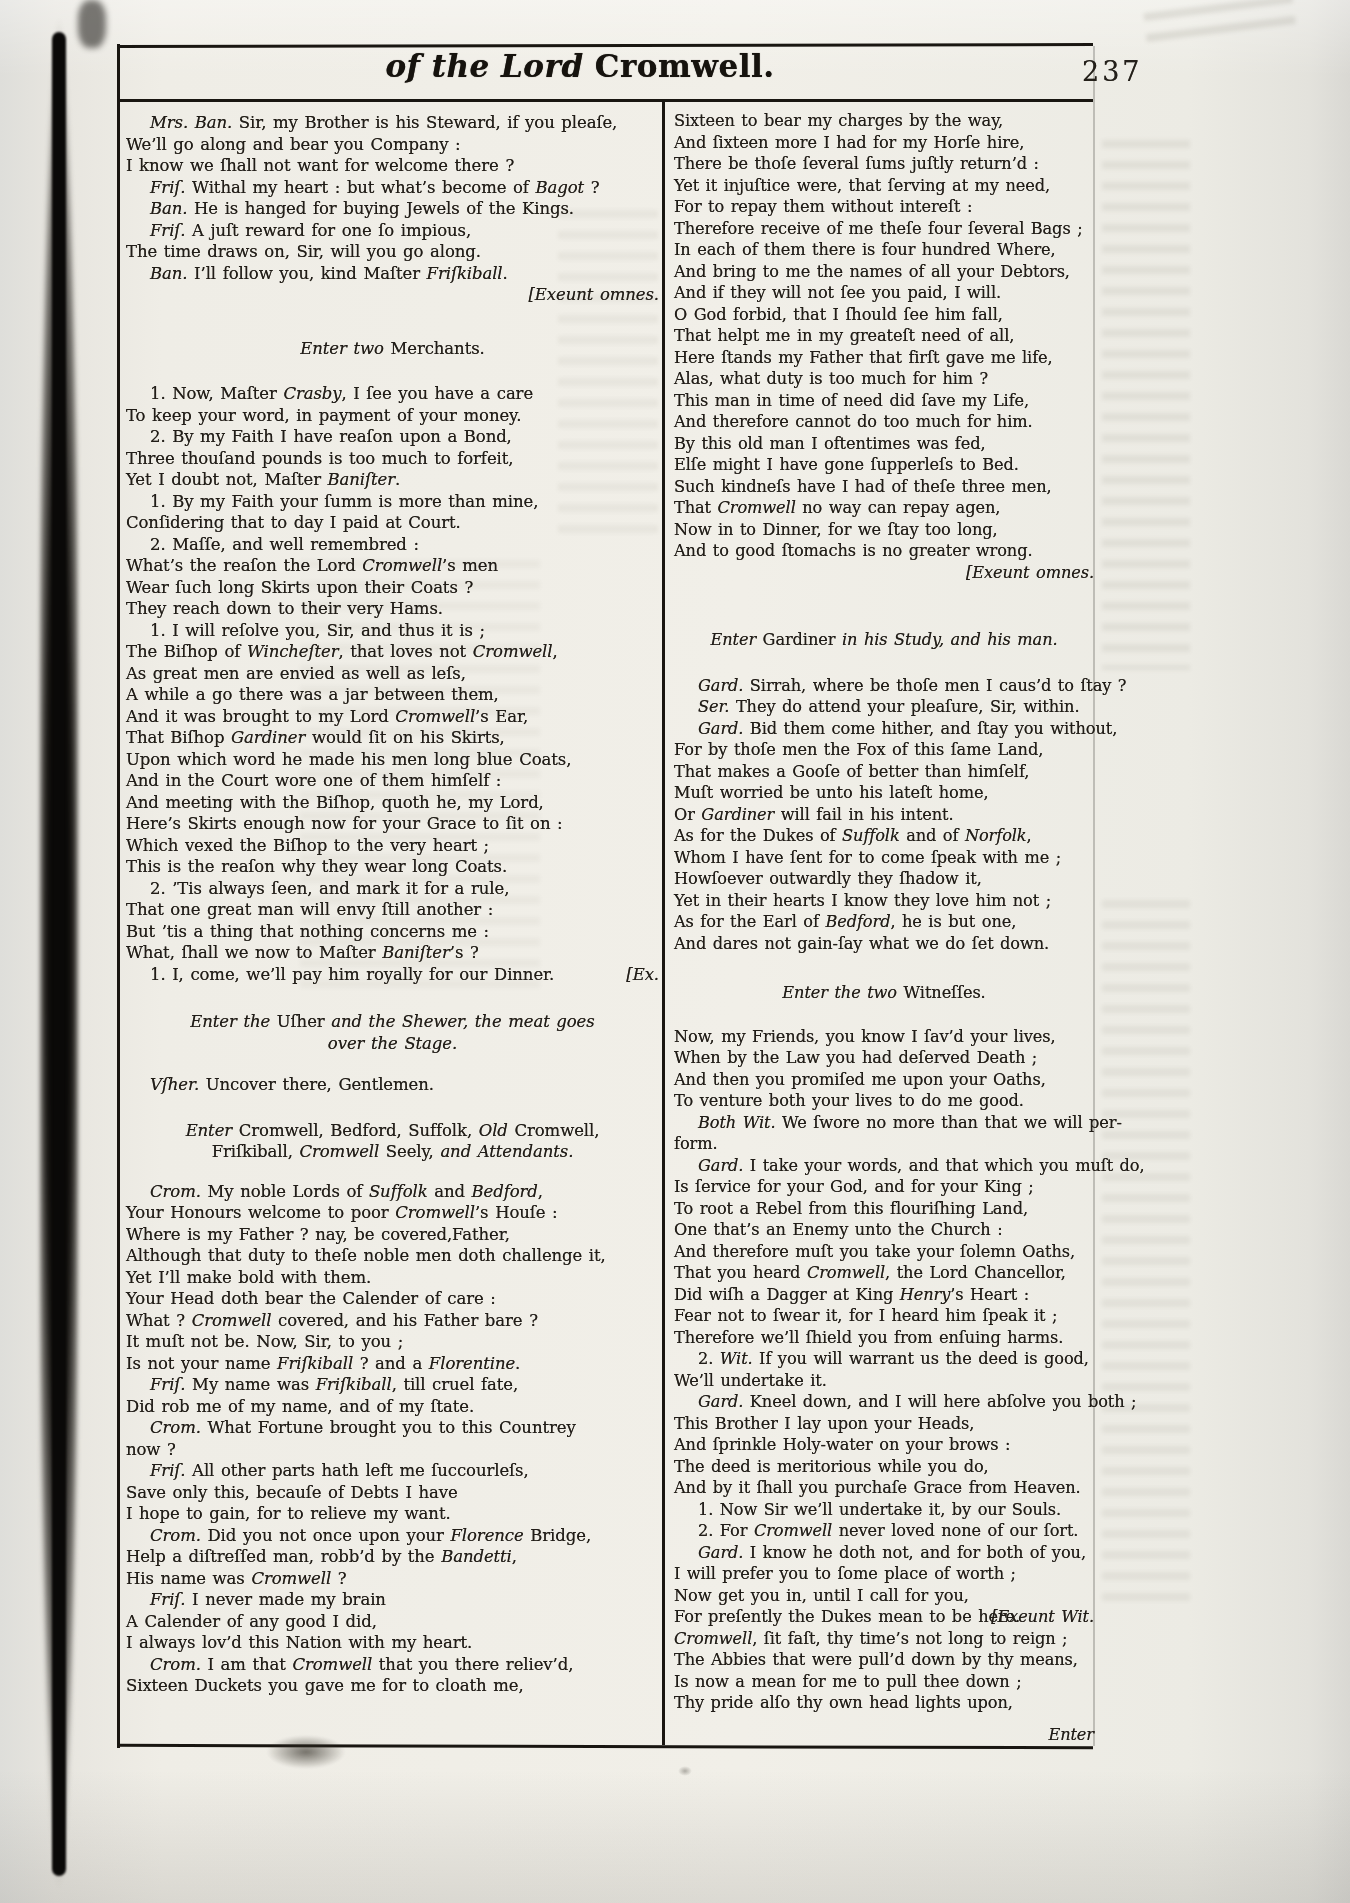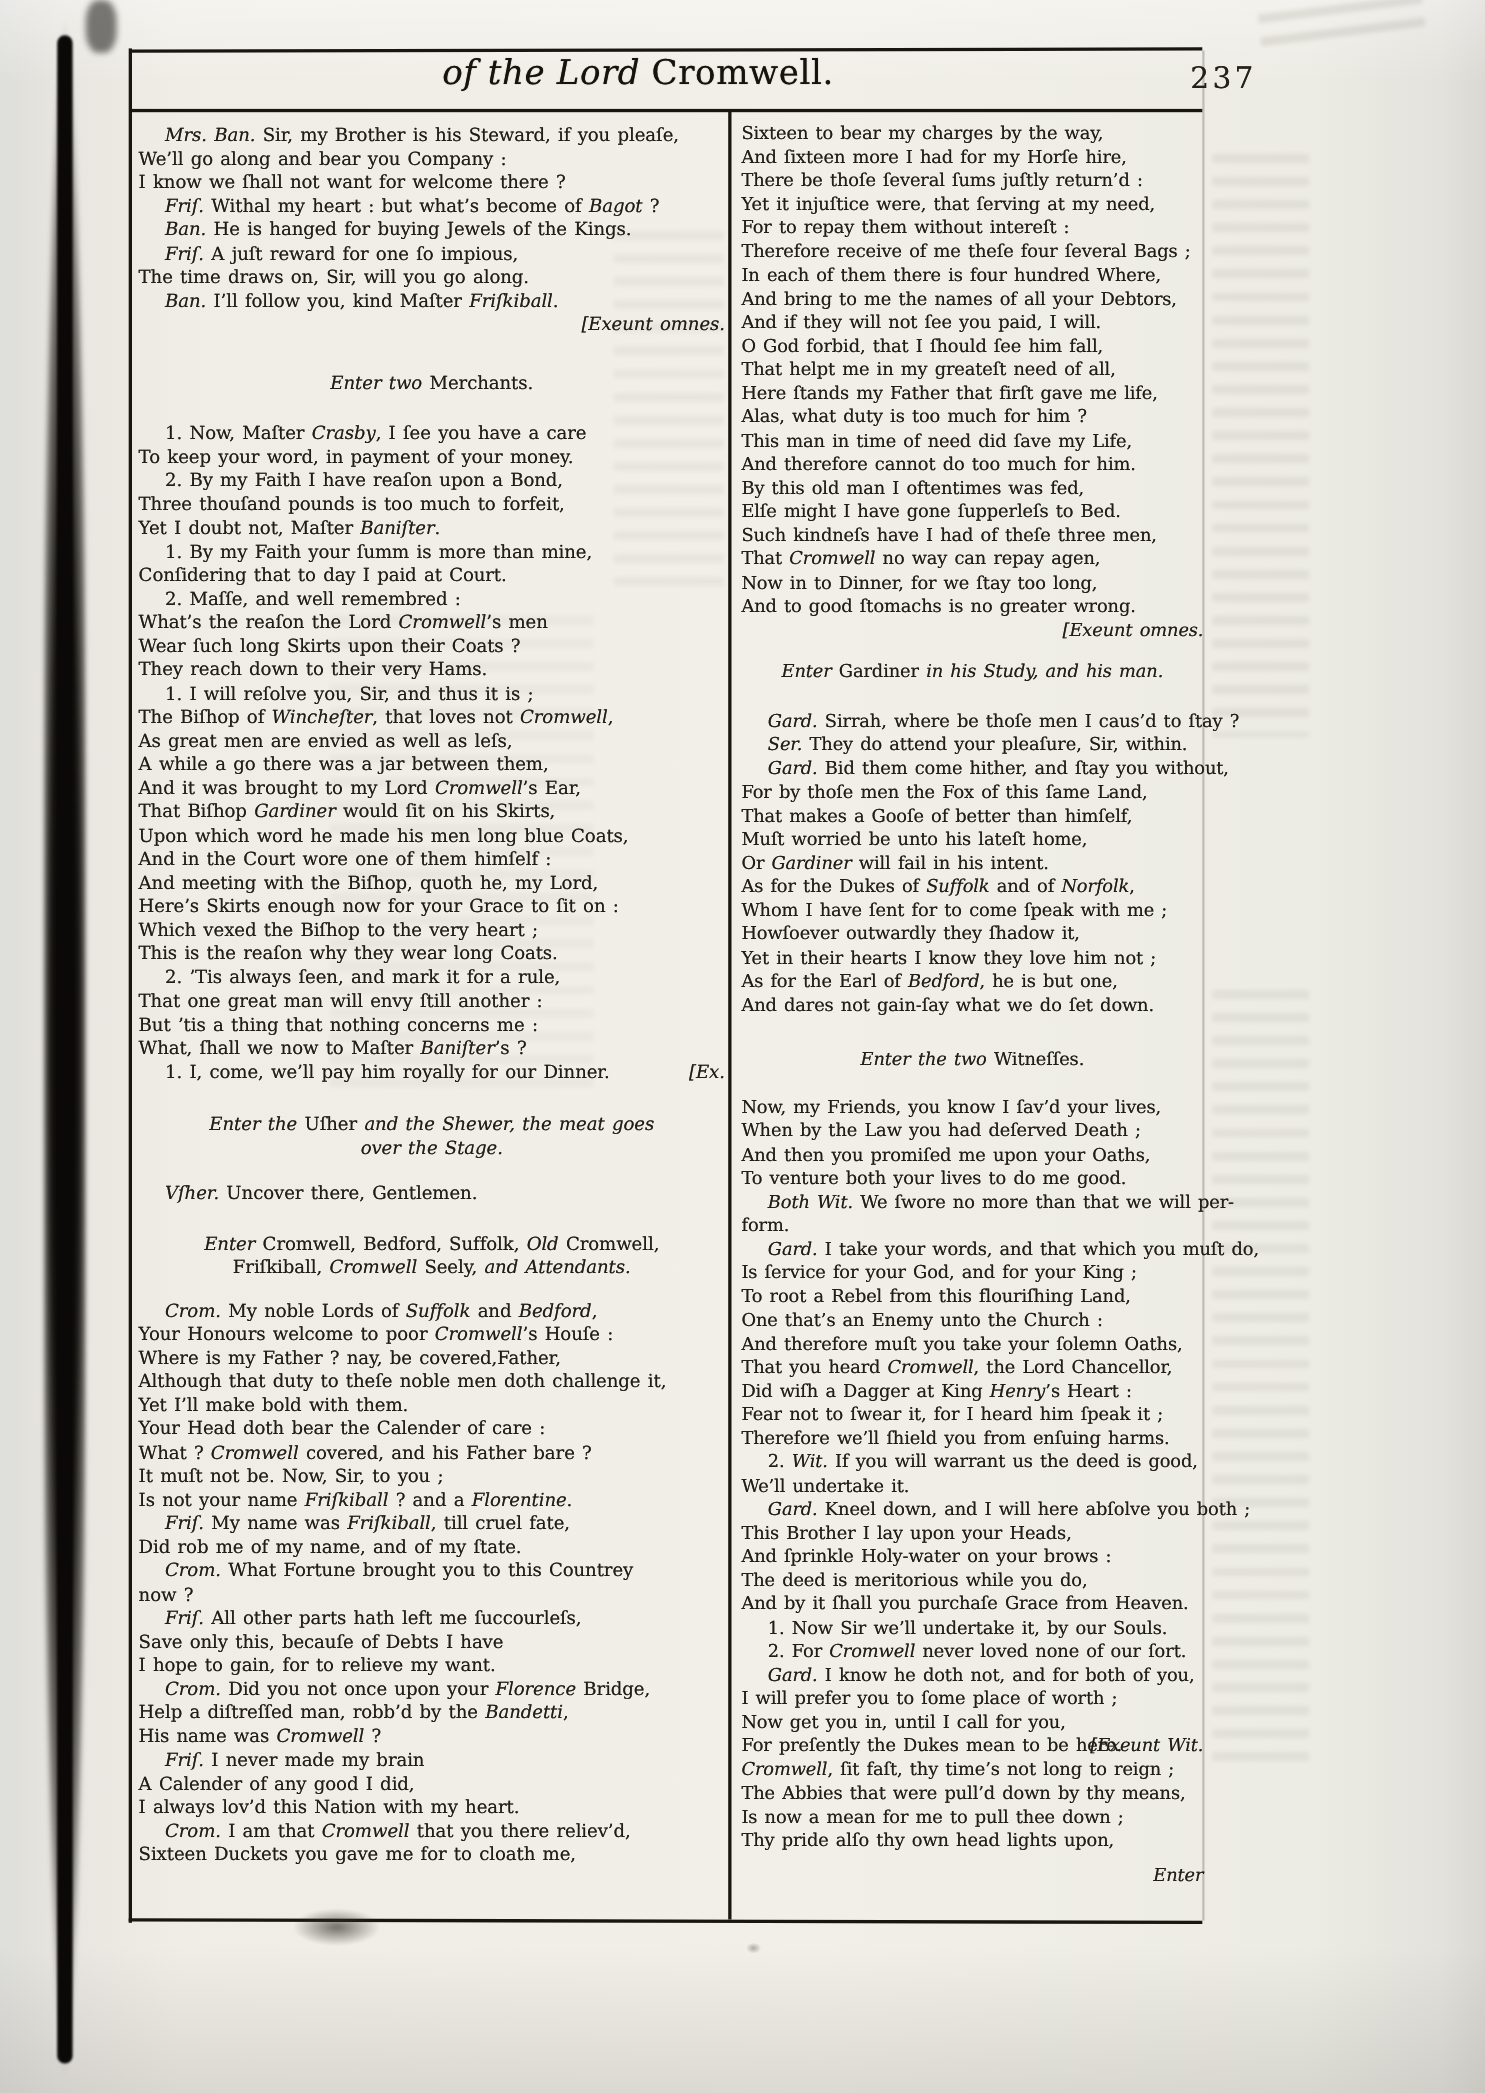--- a/index.html
+++ b/index.html
@@ -33,21 +33,21 @@
   .rule { position: absolute; background: #191611; }
   .rule-top       { left: 118px; top: 44px;   width: 975px; height: 3px; transform: rotate(-0.12deg); }
   .rule-header    { left: 118px; top: 99px;   width: 975px; height: 2.5px; }
   .rule-bottom    { left: 117px; top: 1745px; width: 976px; height: 3px; transform: rotate(0.14deg); }
   .border-left    { left: 117px; top: 44px;   width: 3px;  height: 1704px; }
   .border-right   { left: 1093px; top: 46px;  width: 2px;  height: 1700px; opacity: .22; }
   .col-divider    { left: 662px; top: 100px;  width: 2.5px; height: 1645px; }
 
   .header-title {
     position: absolute; left: 300px; top: 48px; width: 560px; text-align: center;
-    font-size: 31px; font-weight: normal; color: #16130e; letter-spacing: .5px;
+    font-size: 31px; font-weight: bold; color: #16130e; letter-spacing: .5px;
     text-shadow: 0 0 .7px rgba(22,19,14,.8);
   }
   .header-title .it { font-style: italic; }
   .page-number {
     position: absolute; left: 1082px; top: 56px; font-size: 27px; color: #24201a;
     letter-spacing: 3px; text-shadow: 0 0 .6px rgba(30,26,20,.6);
   }
 
   .col {
     position: absolute; color: #211d18; line-height: 21.5px;
@@ -199,21 +199,21 @@
     <div class="tl">Alas, what duty is too much for him ?</div>
     <div class="tl">This man in time of need did ſave my Life,</div>
     <div class="tl">And therefore cannot do too much for him.</div>
     <div class="tl">By this old man I oftentimes was fed,</div>
     <div class="tl">Elſe might I have gone ſupperleſs to Bed.</div>
     <div class="tl">Such kindneſs have I had of theſe three men,</div>
     <div class="tl">That <i>Cromwell</i> no way can repay agen,</div>
     <div class="tl">Now in to Dinner, for we ſtay too long,</div>
     <div class="tl">And to good ſtomachs is no greater wrong.</div>
     <div class="tl exline"><i>[Exeunt omnes.</i></div>
-    <div class="stage" style="margin-top: 16px; margin-bottom: 24px;">
+    <div class="stage" style="margin-top: 46px; margin-bottom: 24px;">
       <div><i>Enter</i> Gardiner <i>in his Study, and his man.</i></div>
     </div>
     <div class="tl ind"><i>Gard.</i> Sirrah, where be thoſe men I caus’d to ſtay ?</div>
     <div class="tl ind"><i>Ser.</i> They do attend your pleaſure, Sir, within.</div>
     <div class="tl ind"><i>Gard.</i> Bid them come hither, and ſtay you without,</div>
     <div class="tl">For by thoſe men the Fox of this ſame Land,</div>
     <div class="tl">That makes a Gooſe of better than himſelf,</div>
     <div class="tl">Muſt worried be unto his lateſt home,</div>
     <div class="tl">Or <i>Gardiner</i> will fail in his intent.</div>
     <div class="tl">As for the Dukes of <i>Suffolk</i> and of <i>Norfolk</i>,</div>

